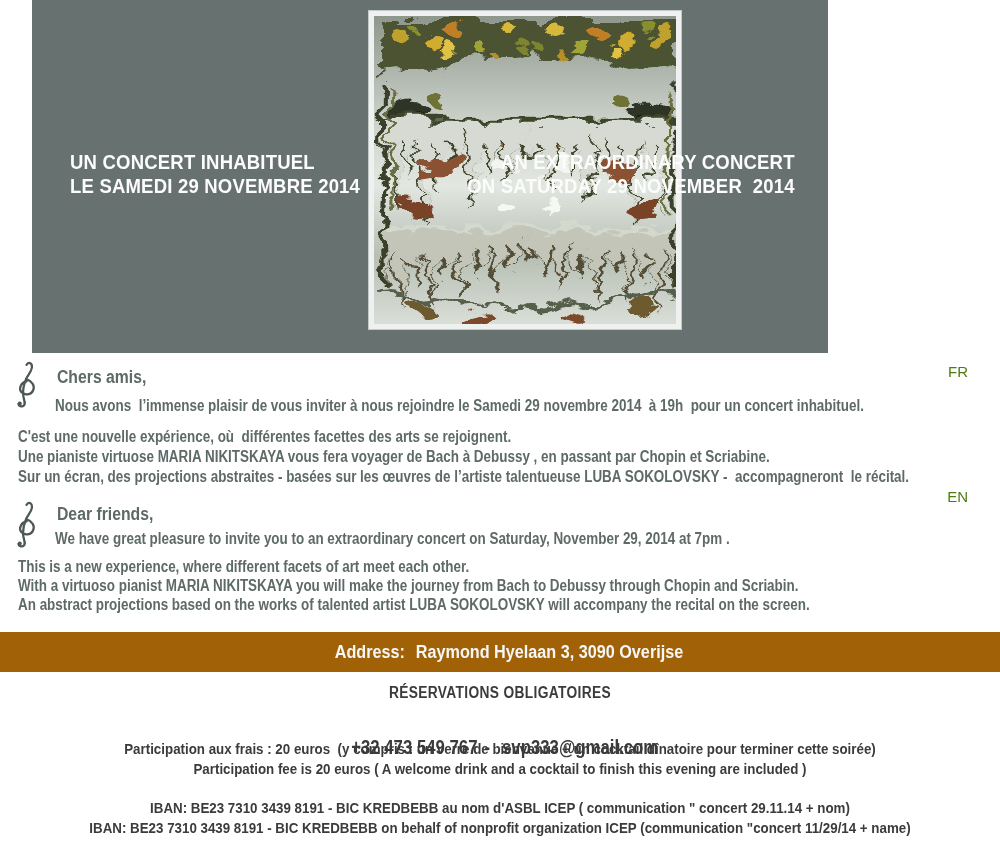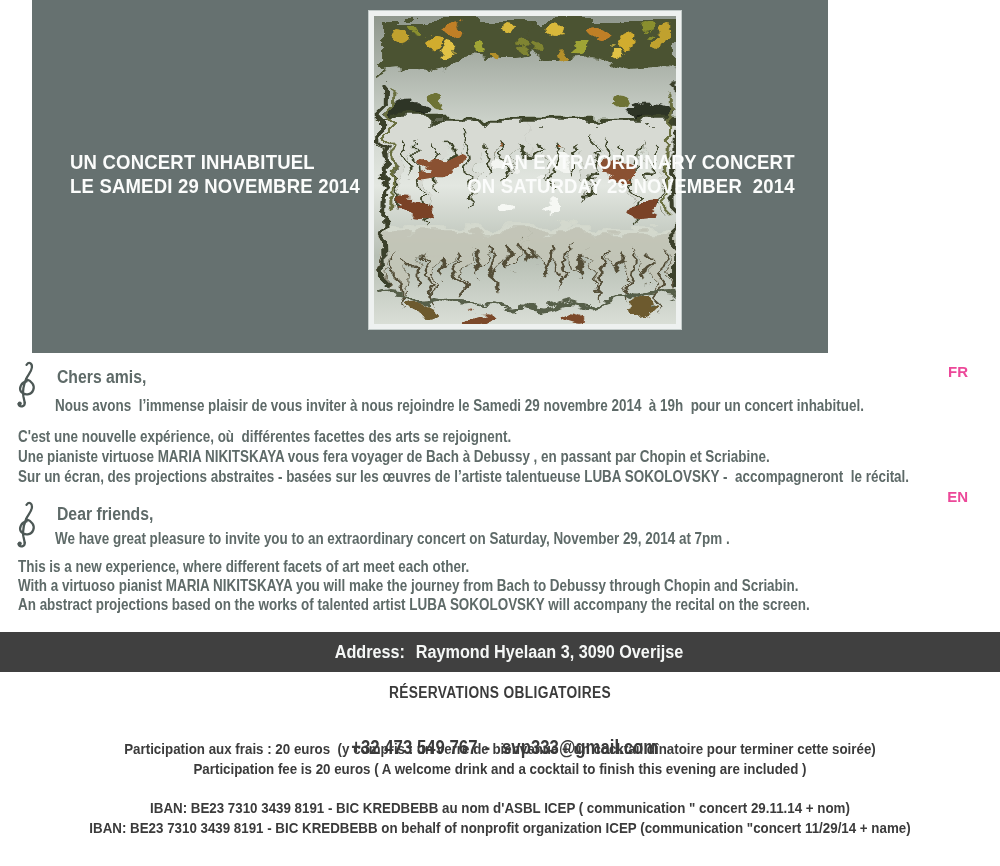--- a/index.html
+++ b/index.html
@@ -18,21 +18,21 @@
   .hero-title.left{left:38px;transform:scaleX(.95);transform-origin:0 50%;}
   .hero-title.right{right:33px;text-align:right;transform:scaleX(.95);transform-origin:100% 50%;}
 
   .artwork-frame{
     position:absolute;left:336px;top:10px;width:314px;height:320px;
     box-sizing:border-box;border:1px solid #c3cbc9;background:#eef1f0;padding:5px;
   }
   .artwork-frame svg{display:block;width:100%;height:100%;}
 
   
-  .lang-label{position:absolute;right:32px;font-size:15px;font-weight:bold;color:#ec4899;}
+  .lang-label{position:absolute;right:32px;font-size:15px;font-weight:normal;color:#4d7c0f;}
   .clef{position:absolute;left:13px;width:27px;height:57px;}
   .greeting{position:absolute;left:57px;font-size:17.5px;font-weight:bold;color:#5e6a68;
             transform:scaleX(.9);transform-origin:0 50%;}
   .lead{position:absolute;left:55px;font-size:16px;font-weight:bold;color:#5e6a68;
         transform:scaleX(.84);transform-origin:0 50%;}
   .body-par{position:absolute;left:18px;font-size:16px;font-weight:bold;color:#5e6a68;
             transform:scaleX(.84);transform-origin:0 0;}
 
   
   .address-bar{
@@ -157,21 +157,21 @@
 
 <div class="greeting line" style="top:504px">Dear friends,</div>
 <div class="lead line" style="top:530px">We have great pleasure to invite you to an extraordinary concert on Saturday, November 29, 2014 at 7pm .</div>
 
 <div class="body-par" style="top:557px;line-height:19px">
   <div class="line">This is a new experience, where different facets of art meet each other.</div>
   <div class="line">With a virtuoso pianist MARIA NIKITSKAYA you will make the journey from Bach to Debussy through Chopin and Scriabin.</div>
   <div class="line">An abstract projections based on the works of talented artist LUBA SOKOLOVSKY will accompany the recital on the screen.</div>
 </div>
 
-<div class="address-bar" style="background: #404040;">
+<div class="address-bar" style="background: #a16207;">
   <div class="address-inner">
     <span>Address:</span><span class="val">Raymond Hyelaan 3, 3090 Overijse</span>
   </div>
 </div>
 
 <div class="center-line res-heading">RÉSERVATIONS OBLIGATOIRES</div>
 
 <div class="center-line contact">
   <span>+32 473 549 767</span><span class="sep">-</span><span>svp333@gmail.com</span>
 </div>

